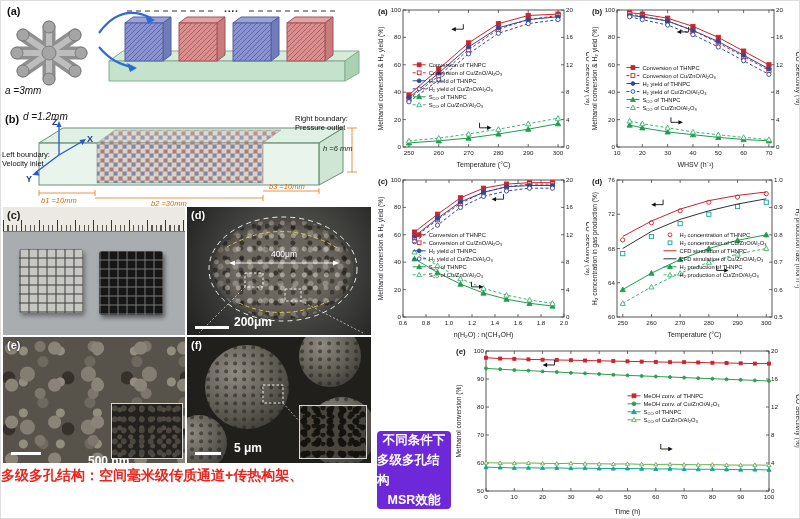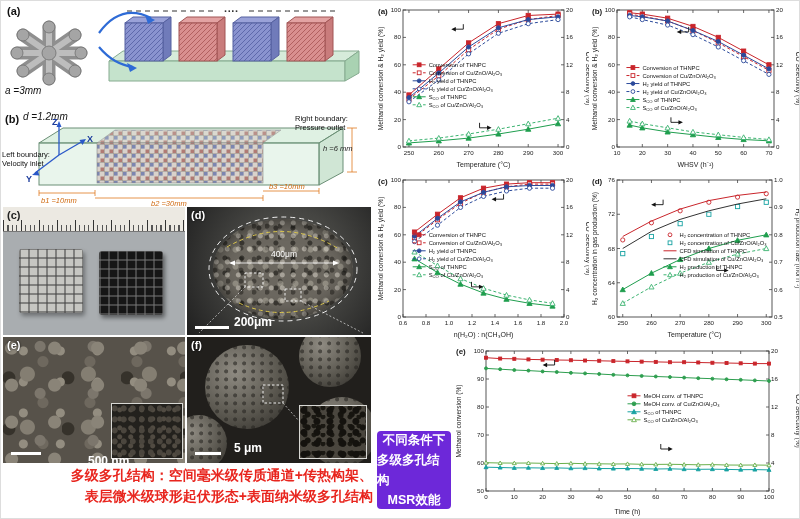--- a/index.html
+++ b/index.html
@@ -58,21 +58,21 @@
       radial-gradient(circle at 70% 65%, #514b42 0 2px, rgba(0,0,0,0) 3px);
     background-size:9px 11px,11px 9px;}
   #inset-f{left:112px;top:68px;width:66px;height:52px;background-color:#4a463e;
     background-image:
       radial-gradient(circle at 30% 40%, #14120e 0 3px, rgba(0,0,0,0) 4px),
       radial-gradient(circle at 70% 65%, #16140f 0 2.5px, rgba(0,0,0,0) 3.5px),
       radial-gradient(circle at 55% 20%, #1a1812 0 2px, rgba(0,0,0,0) 3px);
     background-size:13px 11px,11px 13px,9px 9px;}
   .scalebar{position:absolute;height:3px;background:#fff;}
   .scaletxt{position:absolute;color:#fff;font-size:12px;font-weight:bold;padding-left:39px;}
-  #caption{left:0;top:464px;width:372px;text-align:right;font-weight:bold;font-size:14px;line-height:1.5;}
+  #caption{left:0;top:464px;width:372px;text-align:left;font-weight:bold;font-size:14px;line-height:1.5;}
   #summary-box{left:376px;top:430px;width:74px;height:78px;border-radius:4px;color:#fff;
     display:flex;flex-direction:column;justify-content:center;align-items:center;
     font-weight:bold;font-size:12.5px;line-height:1.6;}
   .chart{position:absolute;}
 </style>
 </head>
 <body>
 
 <div id="figure">
 
@@ -266,21 +266,20 @@
         <line x1="96" y1="66" x2="112" y2="84" stroke="#fff" stroke-width="0.6" stroke-dasharray="2,2"></line>
       </svg>
       <div id="inset-f" class="inset"></div>
       <div class="scaletxt" style="left:8px;top:104px;">5 μm</div>
       <div class="scalebar" style="left:8px;top:115px;width:26px;"></div>
       <div class="abs photolabel" style="left:4px;top:2px;">(f)</div>
     </div>
 
     <div id="caption" class="abs" style="color: rgb(232, 37, 30);">
       <div>多级多孔结构：空间毫米级传质通道+传热构架、</div>
-      <div>表层微米级球形起伏形态+表面纳米级多孔结构</div>
     </div>
   </div>
 
   <div id="right-panel" class="abs" style="left:372px;top:0;width:428px;height:519px;">
     <div class="chart" style="left:2px;top:2px;width:214px;height:168px;">
         <svg width="214" height="168" viewBox="0 0 214 168">
           <rect x="28" y="7" width="161" height="137" fill="none" stroke="#444" stroke-width="0.9"></rect>
           <line x1="33.96296296296296" y1="144" x2="33.96296296296296" y2="141" stroke="#444" stroke-width="0.8"></line>
           <line x1="33.96296296296296" y1="7" x2="33.96296296296296" y2="10" stroke="#444" stroke-width="0.8"></line>
           <text x="33.96296296296296" y="152" font-size="6.2" fill="#222" text-anchor="middle"><tspan>250</tspan></text>

